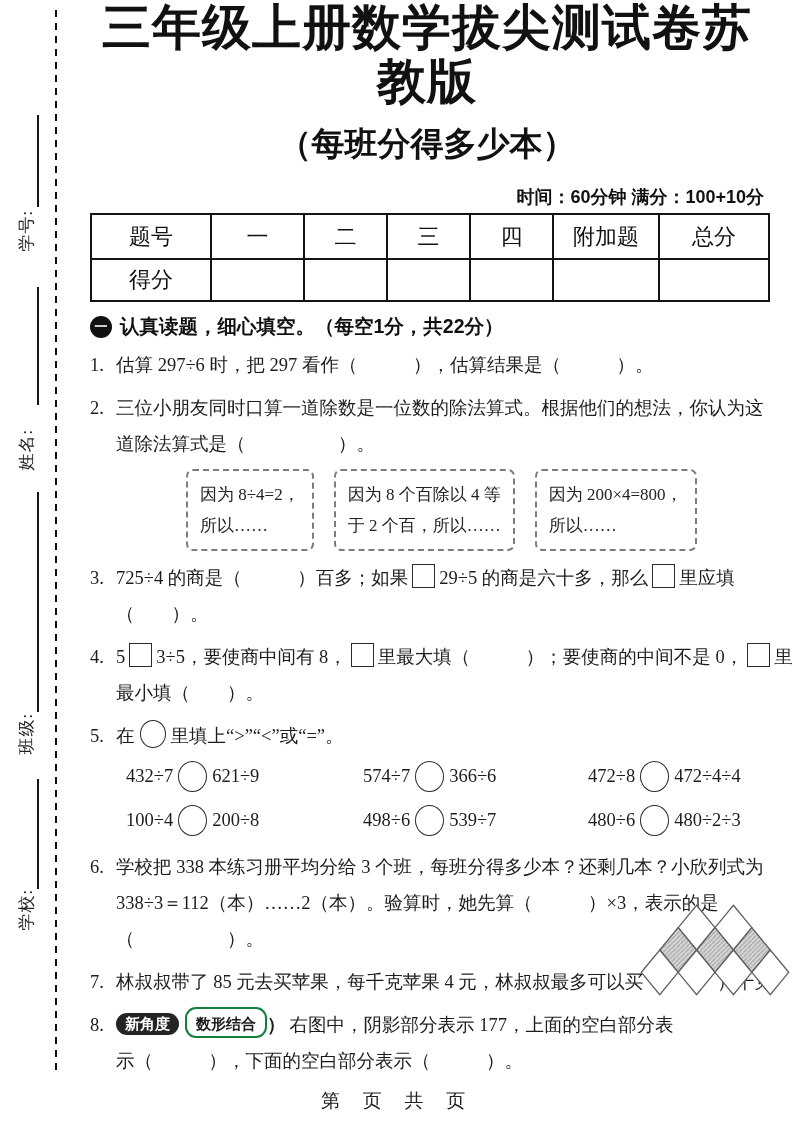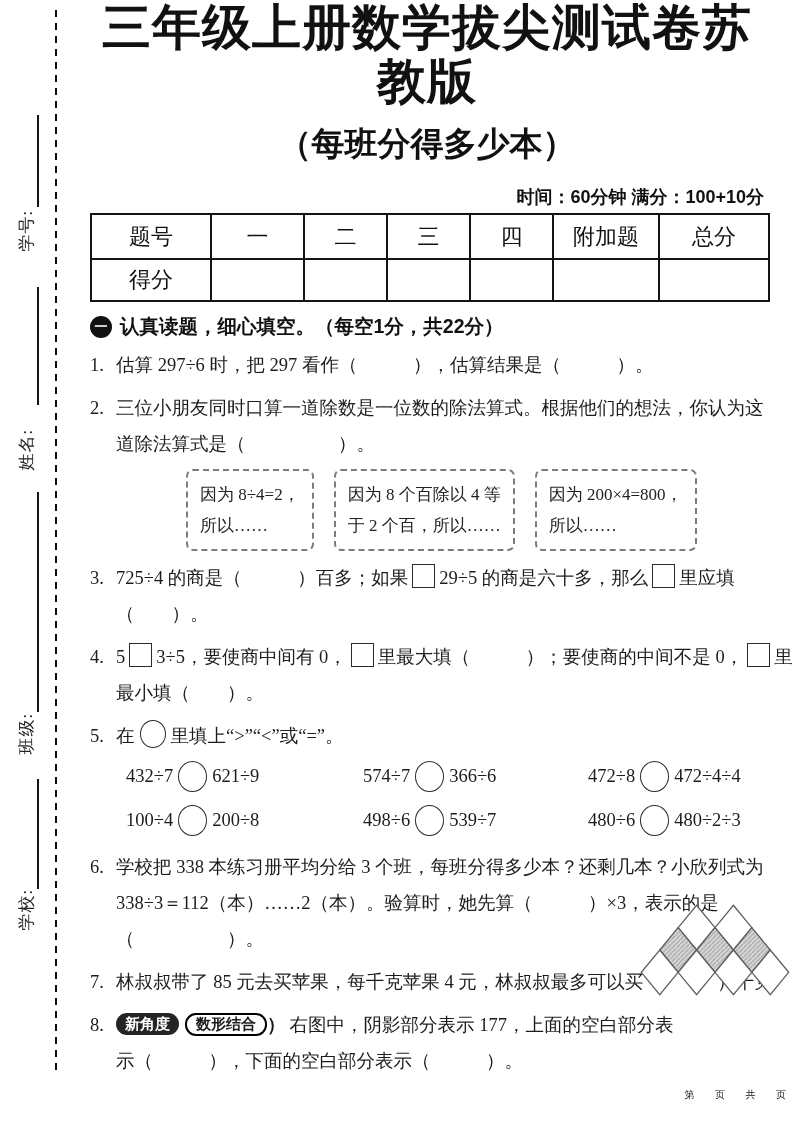--- a/index.html
+++ b/index.html
@@ -58,31 +58,31 @@
   
   .q5-row{display:flex;margin-left:10px;line-height:44px;white-space:nowrap;}
   .q5-item{display:flex;align-items:center;}
   .q5-item.c1{width:237px;}
   .q5-item.c2{width:225px;}
 
   
   .badge-filled{display:inline-block;background:#242424;color:#fff;border-radius:11px;
     padding:1px 9px 2px;font-size:15px;line-height:19px;font-weight:bold;
     font-family:"Liberation Sans",sans-serif;vertical-align:2px;}
-  .badge-outline{display:inline-block;background:#fff;color:#1c1c1c;border:2px solid #000000;
-    border-radius:11px;padding:0 9px 1px;font-size:15px;line-height:18px;font-weight:bold;
-    font-family:Liberation Serif, serif;margin-left:6px;vertical-align:2px;}
+  .badge-outline{display:inline-block;background:#fff;color:#1c1c1c;border:2px solid #15803d;
+    border-radius:11px;padding:8px 9px 1px;font-size:15px;line-height:18px;font-weight:bold;
+    font-family:Liberation Mono, monospace;margin-left:6px;vertical-align:2px;}
   .badge-close{font-weight:bold;margin-right:4px;}
   .q8 .line{white-space:nowrap;}
 
   .figure-wrap{position:absolute;left:640px;top:903px;width:150px;height:94px;}
   .figure-wrap svg{width:150px;height:94px;display:block;}
 
-  .footer{position:absolute;left:0;top:1088px;width:795px;text-align:right;
-    font-size:10px;letter-spacing:9px;color:#222;}
+  .footer{position:absolute;left:0;top:1088px;width:795px;text-align:center;
+    font-size:19px;letter-spacing:9px;color:#222;}
 </style>
 </head>
 <body>
 
 <div class="page">
 
   <div class="dashed-line"></div>
   <div class="seg seg1"></div>
   <div class="seg seg2"></div>
   <div class="seg seg3"></div>
@@ -157,21 +157,21 @@
         </div>
       </div>
     </div>
 
     <div class="q">
       <div class="line"><span class="qnum">3.</span><span>725÷4 的商是（　　　）百多；如果</span><span class="sq"></span><span>29÷5 的商是六十多，那么</span><span class="sq"></span><span>里应填</span></div>
       <div class="line">（　　）。</div>
     </div>
 
     <div class="q">
-      <div class="line"><span class="qnum">4.</span><span>5</span><span class="sq"></span><span>3÷5，要使商中间有 0，</span><span class="sq"></span><span>里最大填（　　　）；要使商的中间不是 0，</span><span class="sq"></span><span>里</span></div>
+      <div class="line"><span class="qnum">4.</span><span>5</span><span class="sq"></span><span>3÷5，要使商中间有 8，</span><span class="sq"></span><span>里最大填（　　　）；要使商的中间不是 0，</span><span class="sq"></span><span>里</span></div>
       <div class="line">最小填（　　）。</div>
     </div>
 
     <div class="q">
       <div class="line"><span class="qnum">5.</span><span>在</span><span class="circ small"></span><span>里填上“&gt;”“&lt;”或“=”。</span></div>
       <div class="q5-row">
         <div class="q5-item c1">
             <span>432÷7</span>
             <span class="circ"></span>
             <span>621÷9</span>

